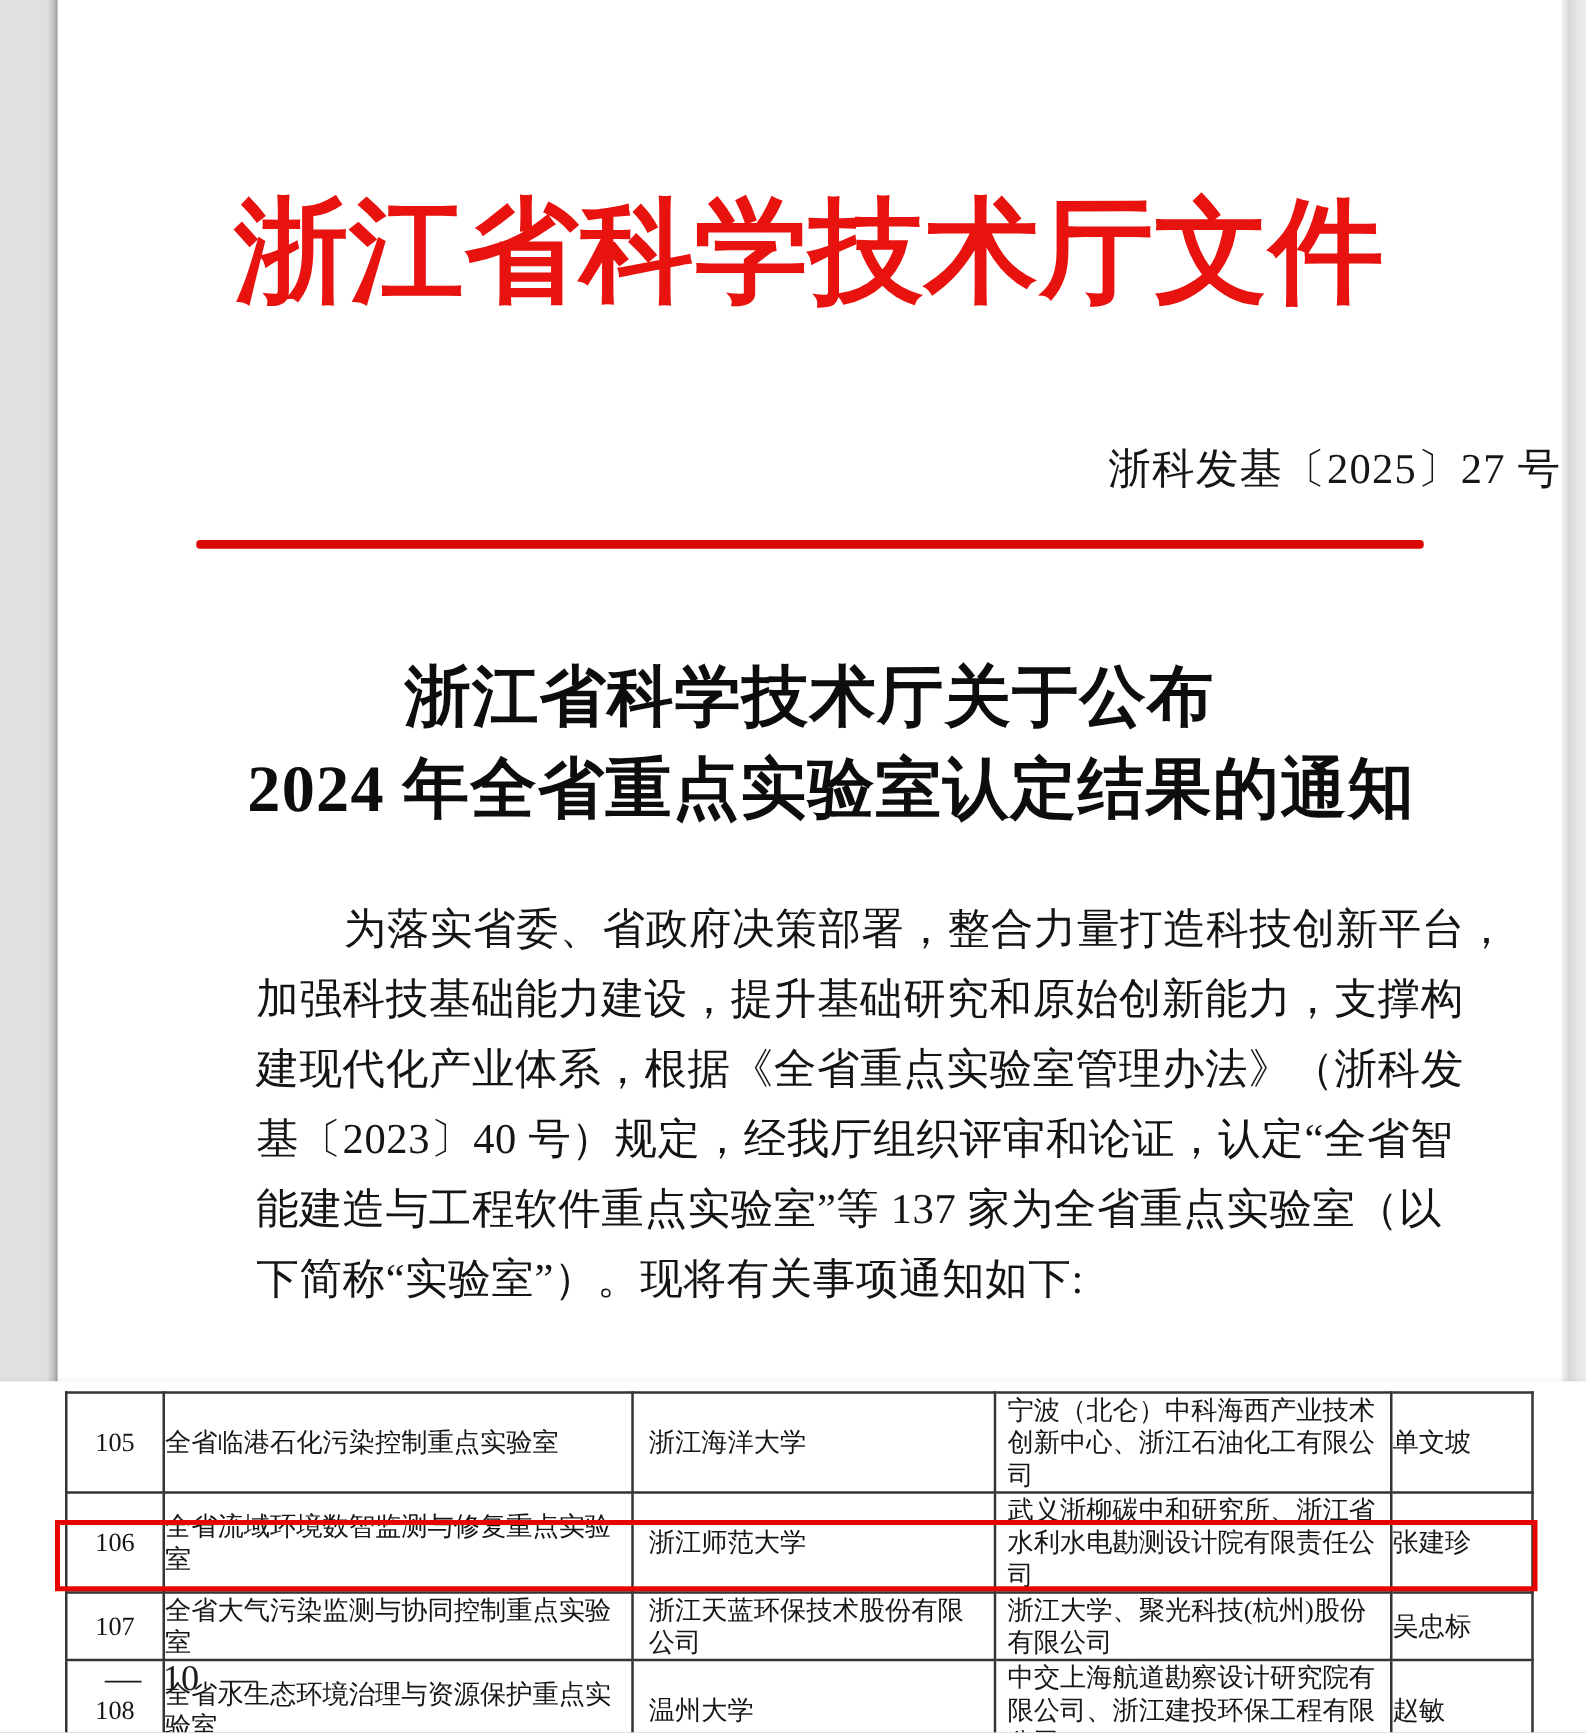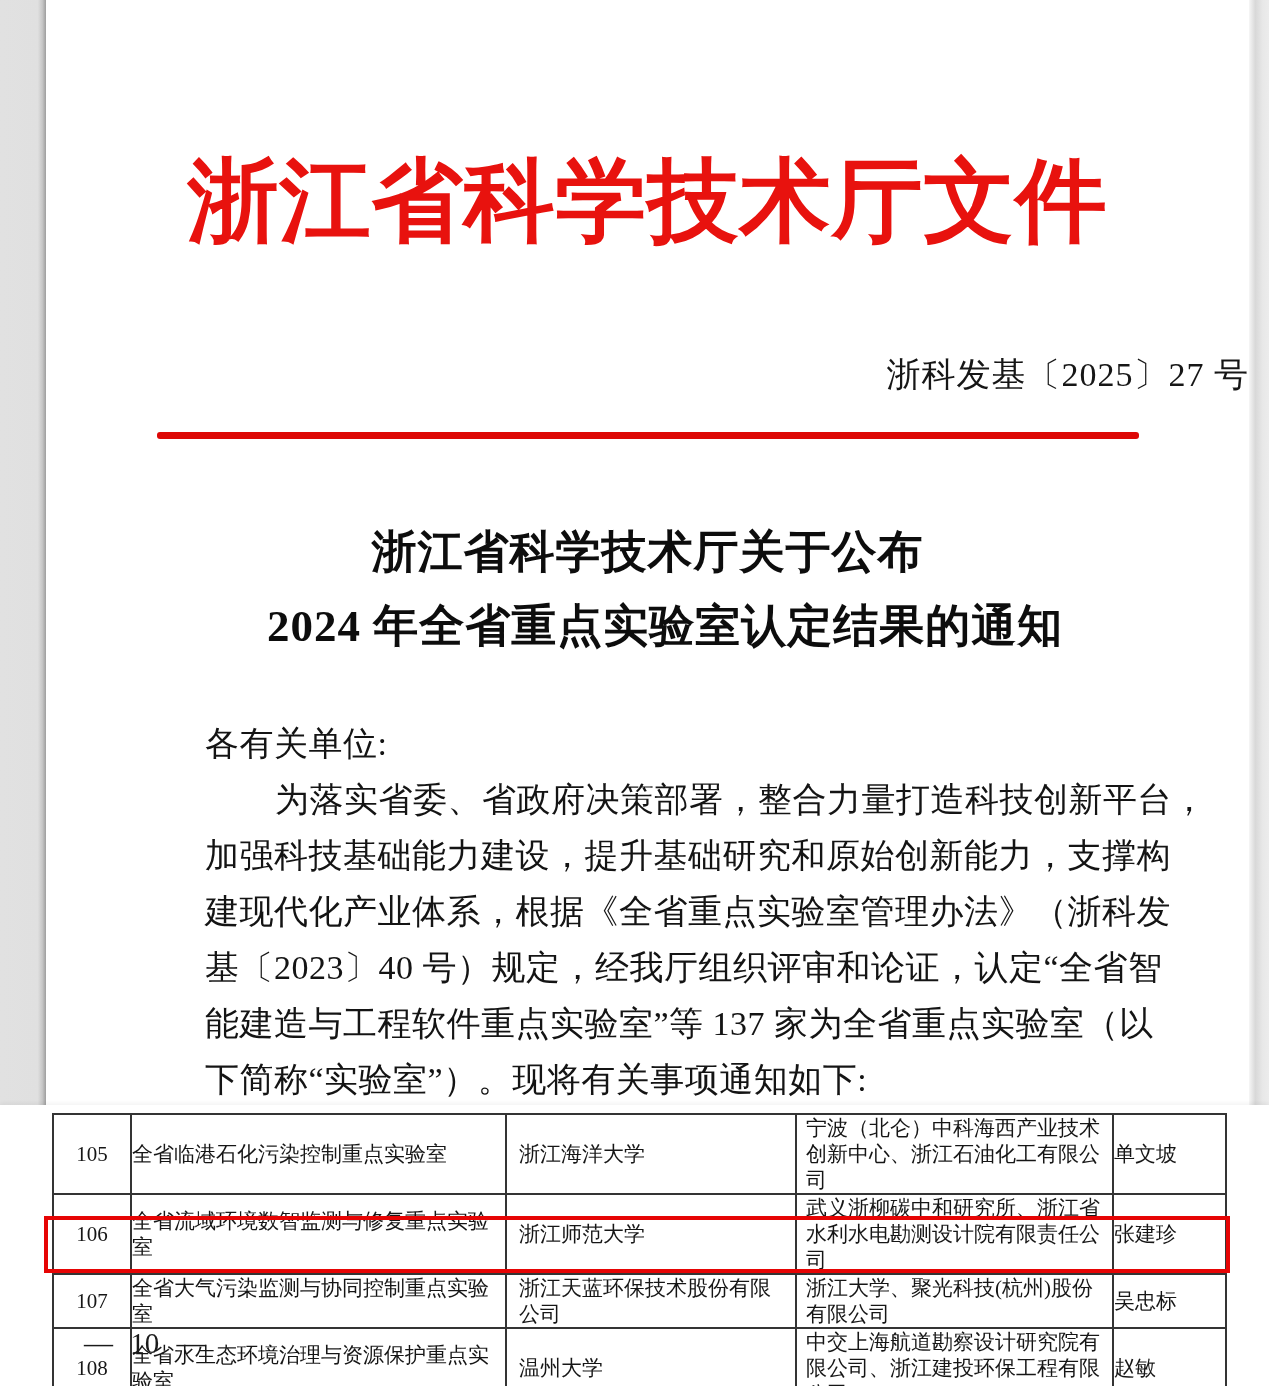--- a/index.html
+++ b/index.html
@@ -40,21 +40,21 @@
     font-size: 34px; letter-spacing: 1px; color: #161616;
   }
   .red-rule {
     position: absolute; left: 50%; top: 432px; width: 982px; height: 7px;
     margin-left: -491px;
     background: #dd0806; border-radius: 3px;
   }
   .notice-title { 
     position: absolute; left: 0; width: 100%;
     text-align: center; font-weight: bold; color: #0d0d0d;
-    font-size: 45px; letter-spacing: 1px;
+    font-size: 53px; letter-spacing: 1px;
   }
   .nt1 { top: 522px; }
   .nt2 { top: 596px; padding-left: 35px; }
   .bodytext {
     position: absolute; left: 159px; top: 716px; width: 945px;
     font-size: 34px; color: #141414; letter-spacing: 0.5px;
   }
   .bl { height: 56px; line-height: 56px; white-space: nowrap; }
   .bl.indent { padding-left: 70px; }
   
@@ -103,21 +103,20 @@
   <div class="margin-right"></div>
 
   <div class="page">
     <div class="masthead">浙江省科学技术厅文件</div>
     <div class="docnum">浙科发基〔2025〕27 号</div>
     <div class="red-rule"></div>
     <div class="notice-title nt1">浙江省科学技术厅关于公布</div>
     <div class="notice-title nt2">2024 年全省重点实验室认定结果的通知</div>
 
     <div class="bodytext">
-      <div class="bl">各有关单位:</div>
       <div class="bl indent">为落实省委、省政府决策部署，整合力量打造科技创新平台，</div>
       <div class="bl">加强科技基础能力建设，提升基础研究和原始创新能力，支撑构</div>
       <div class="bl">建现代化产业体系，根据《全省重点实验室管理办法》（浙科发</div>
       <div class="bl">基〔2023〕40 号）规定，经我厅组织评审和论证，认定“全省智</div>
       <div class="bl">能建造与工程软件重点实验室”等 137 家为全省重点实验室（以</div>
       <div class="bl">下简称“实验室”）。现将有关事项通知如下:</div>
     </div>
   </div>
 
   <div class="table-strip">

